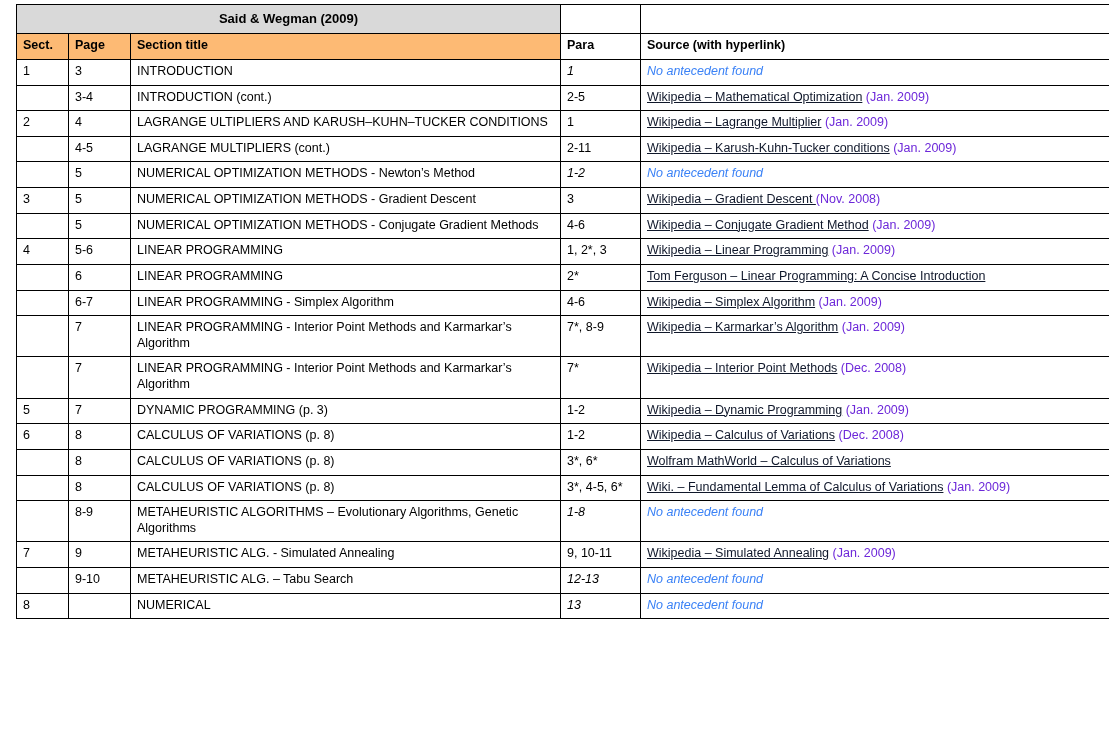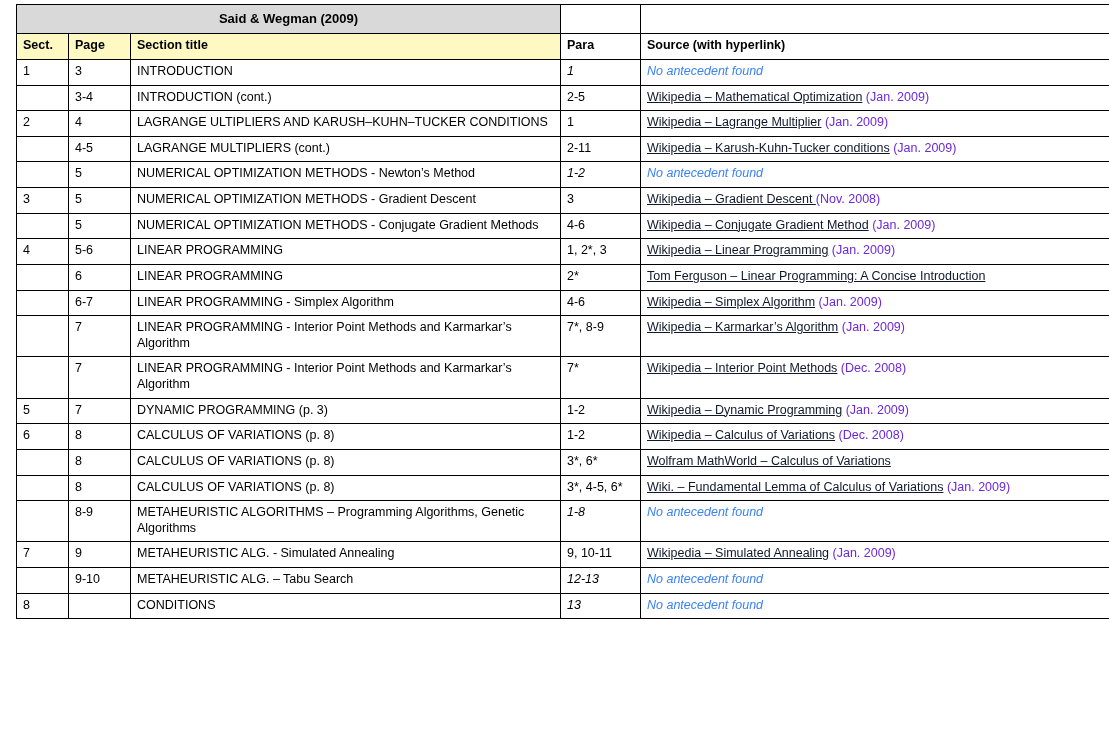--- a/index.html
+++ b/index.html
@@ -47,21 +47,21 @@
     text-align: center;
     font-weight: bold;
     font-size: 13px;
     padding-top: 6px;
     padding-bottom: 6px;
   }
   thead td.hdr-blank {
     background: #ffffff;
   }
   thead td.hdr-col {
-    background: #fef9c3;
+    background: #fdba74;
     font-weight: bold;
     font-size: 12.5px;
     vertical-align: bottom;
     padding-bottom: 5px;
   }
   thead td.hdr-col-plain {
     background: #ffffff;
     font-weight: bold;
     font-size: 12.5px;
     vertical-align: bottom;
@@ -221,40 +221,40 @@
         <tr>
           <td class="sect"></td>
           <td class="page">8</td>
           <td class="title">CALCULUS OF VARIATIONS (p. 8)</td>
           <td class="para">3*, 4-5, 6*</td>
           <td class="src"><a class="link" href="#">Wiki. – Fundamental Lemma of Calculus of Variations</a><span class="after"> (Jan. 2009)</span></td>
         </tr>
         <tr>
           <td class="sect"></td>
           <td class="page">8-9</td>
-          <td class="title">METAHEURISTIC ALGORITHMS – Programming Algorithms, Genetic Algorithms</td>
+          <td class="title">METAHEURISTIC ALGORITHMS – Evolutionary Algorithms, Genetic Algorithms</td>
           <td class="para ital">1-8</td>
           <td class="src none">No antecedent found</td>
         </tr>
         <tr>
           <td class="sect">7</td>
           <td class="page">9</td>
           <td class="title">METAHEURISTIC ALG. - Simulated Annealing</td>
           <td class="para">9, 10-11</td>
           <td class="src"><a class="link" href="#">Wikipedia – Simulated Annealing</a><span class="after"> (Jan. 2009)</span></td>
         </tr>
         <tr>
           <td class="sect"></td>
           <td class="page">9-10</td>
           <td class="title">METAHEURISTIC ALG. – Tabu Search</td>
           <td class="para ital">12-13</td>
           <td class="src none">No antecedent found</td>
         </tr>
         <tr>
           <td class="sect">8</td>
           <td class="page"></td>
-          <td class="title">CONDITIONS</td>
+          <td class="title">NUMERICAL</td>
           <td class="para ital">13</td>
           <td class="src none">No antecedent found</td>
         </tr>
       </tbody>
   </table>
 </div>
 
 </body></html>

